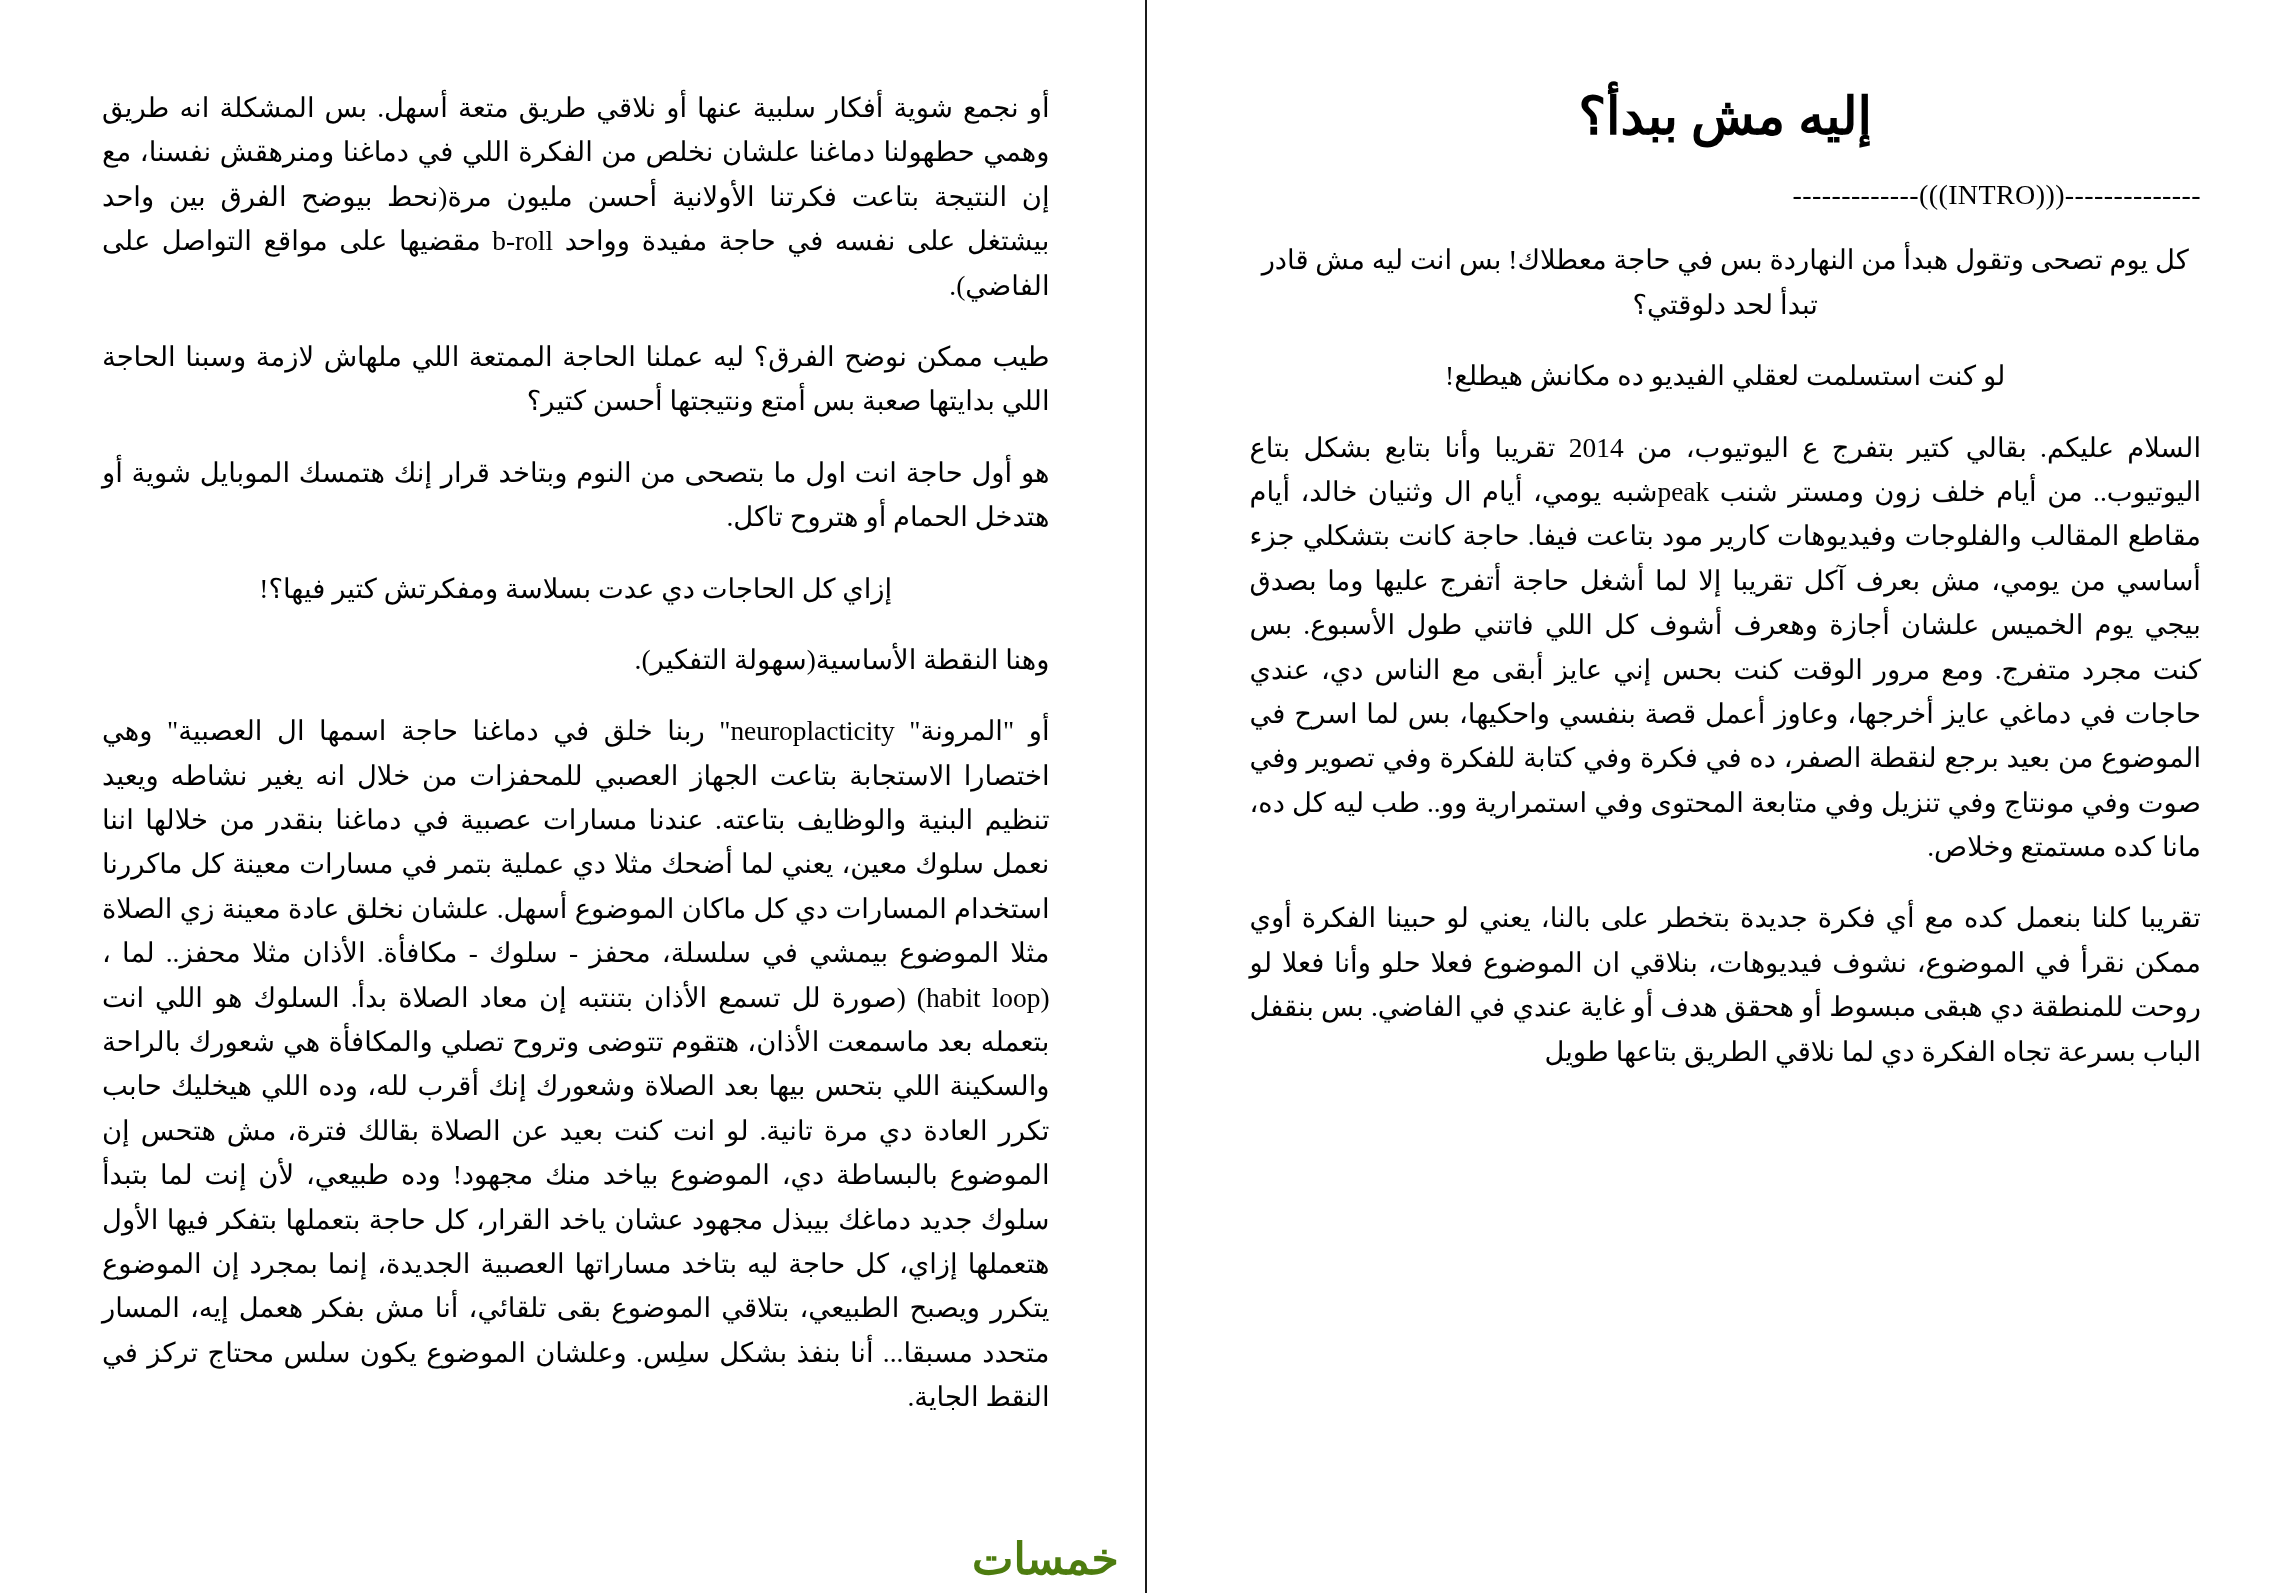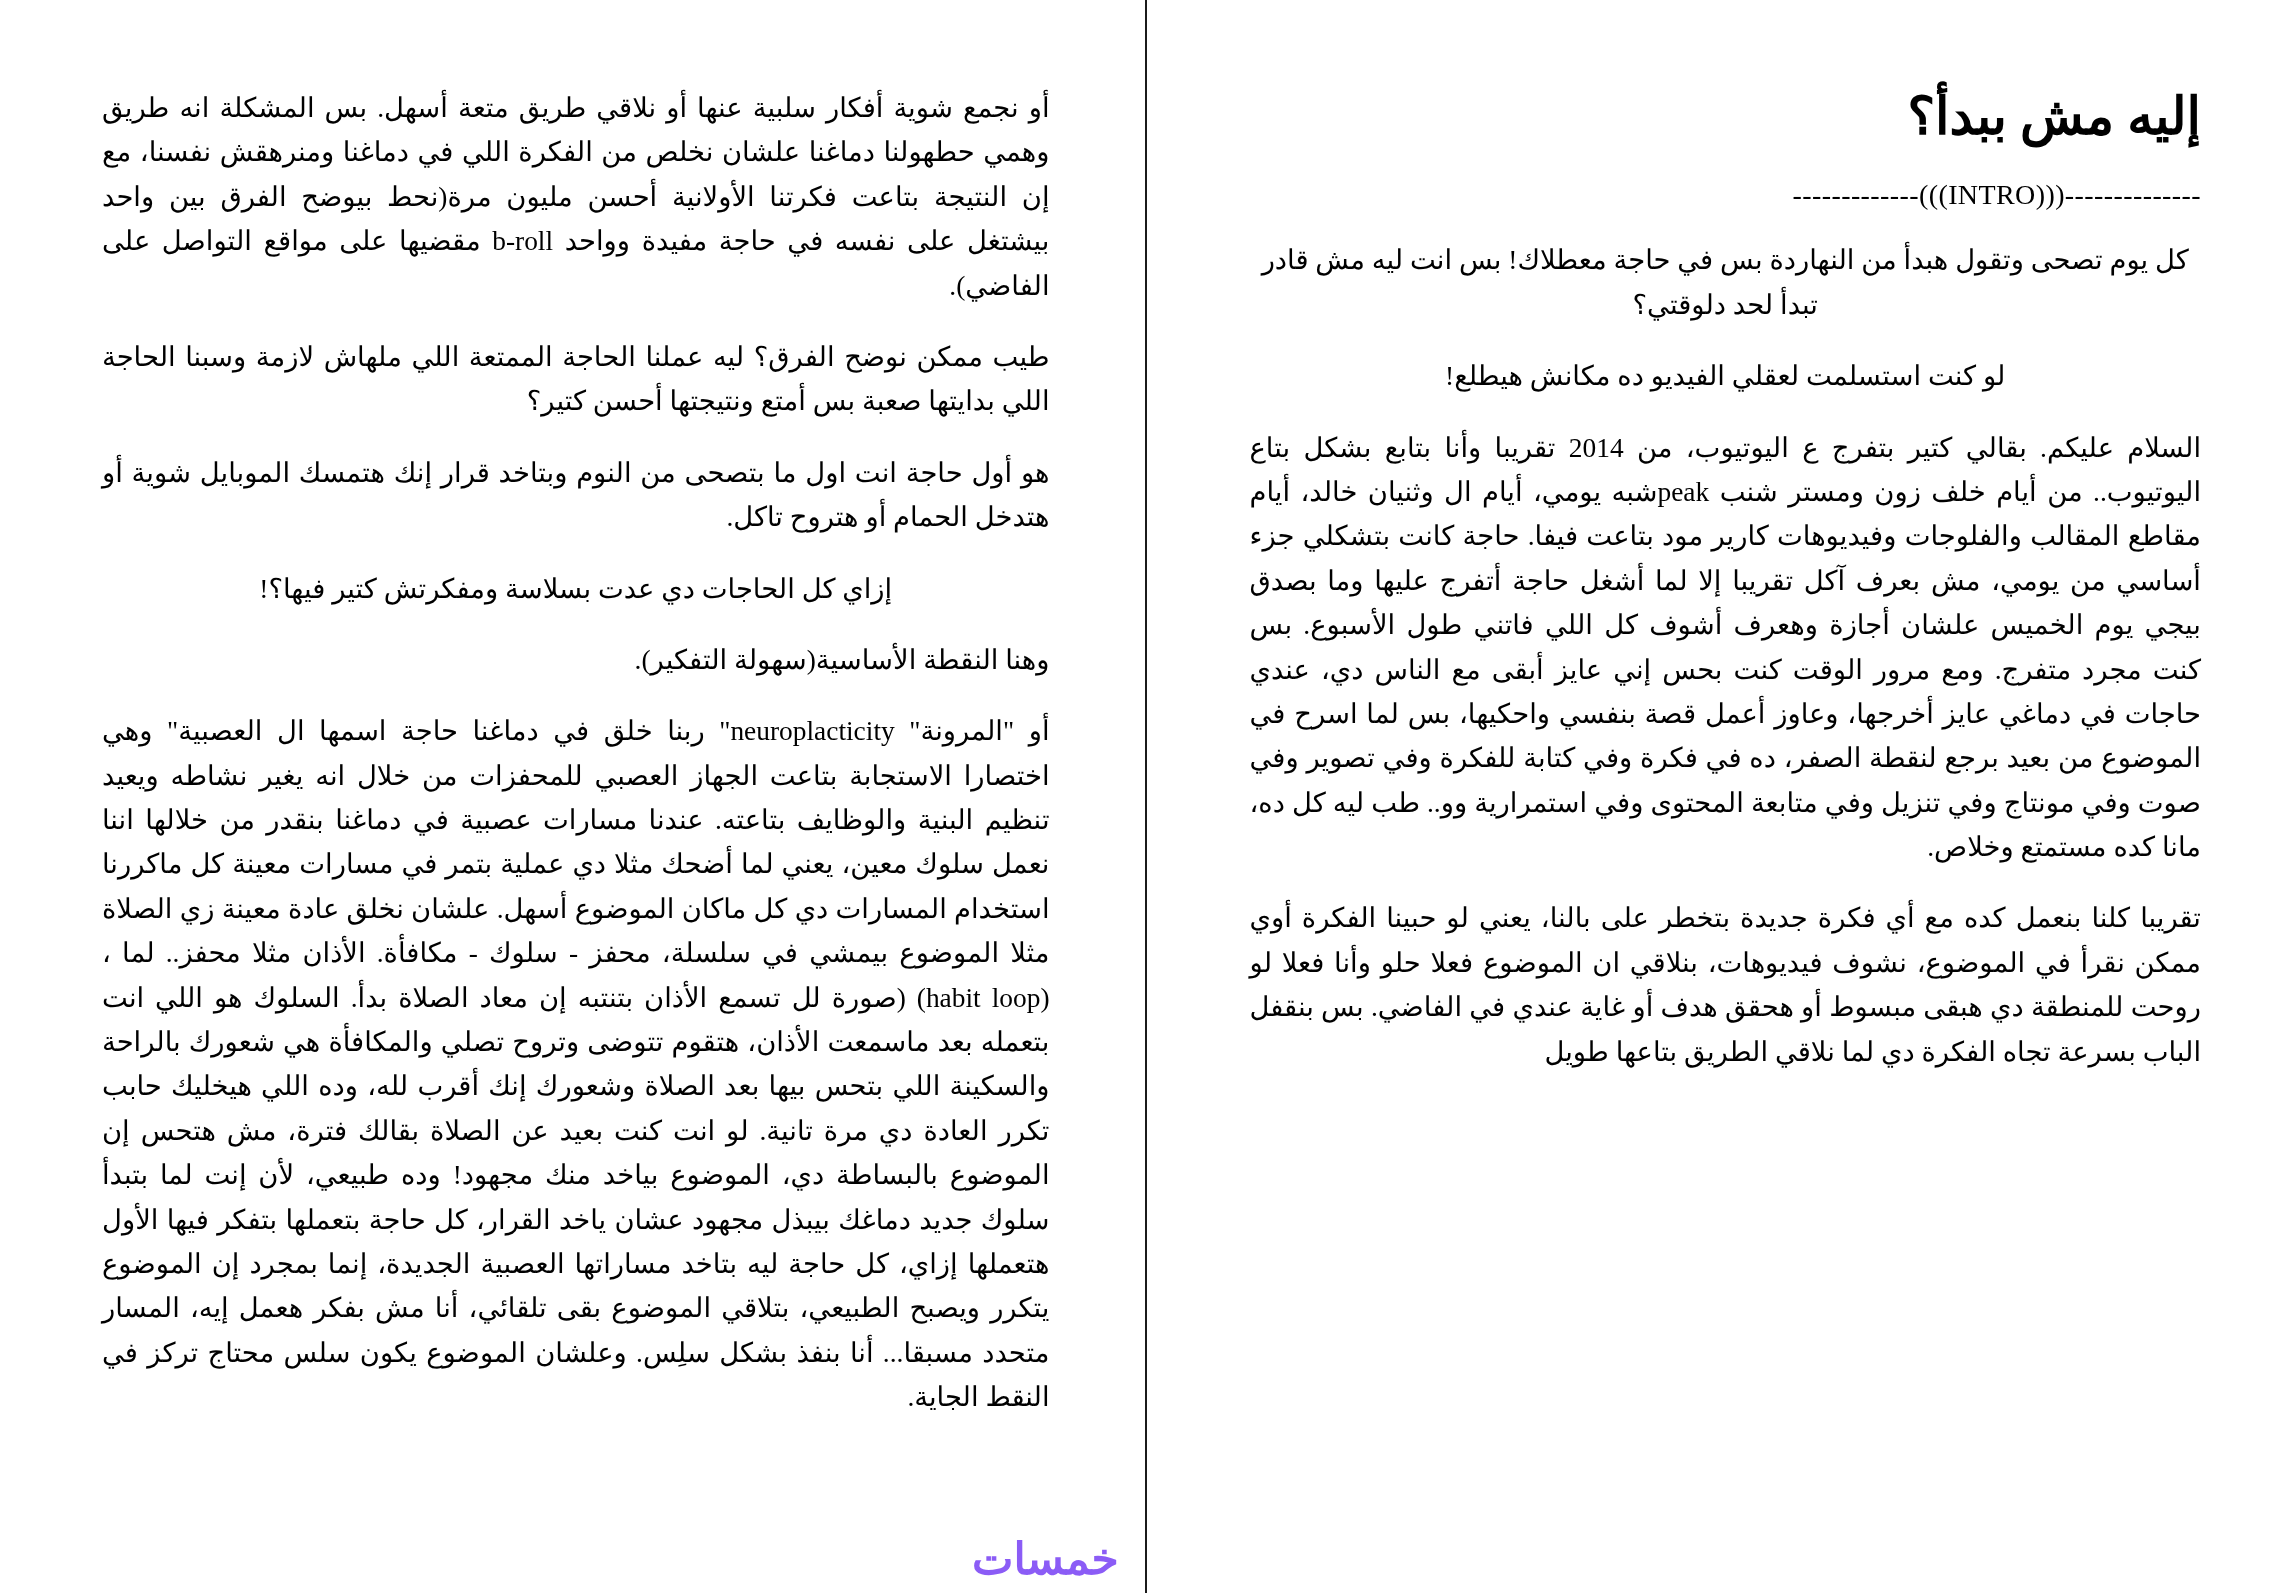--- a/index.html
+++ b/index.html
@@ -40,21 +40,21 @@
     position: absolute;
     top: 0;
     bottom: 0;
     right: 1148px;
     width: 2.4px;
     background: #1b1b1b;
   }
   h1.doc-title {
     font-size: 52px;
     font-weight: bold;
-    text-align: right;
+    text-align: center;
     margin: 0 0 31px 0;
     letter-spacing: 0;
     line-height: 1.2;
   }
   h2.doc-subtitle {
     font-size: 33px;
     font-weight: bold;
     text-align: center;
     margin: 0 0 36px 0;
     line-height: 1.2;
@@ -78,21 +78,21 @@
     text-align: center;
   }
   p.para.last {
     margin-bottom: 0;
   }
   .watermark {
     position: absolute;
     bottom: 9.4px;
     left: 972px;
     font-size: 44px;
-    color: #8b5cf6;
+    color: #4d7c0f;
     font-family: "Liberation Sans", sans-serif;
     font-weight: bold;
     letter-spacing: 1.6px;
     pointer-events: none;
     user-select: none;
     margin-top: 42px;
   }
 </style>
 </head>
 <body>

